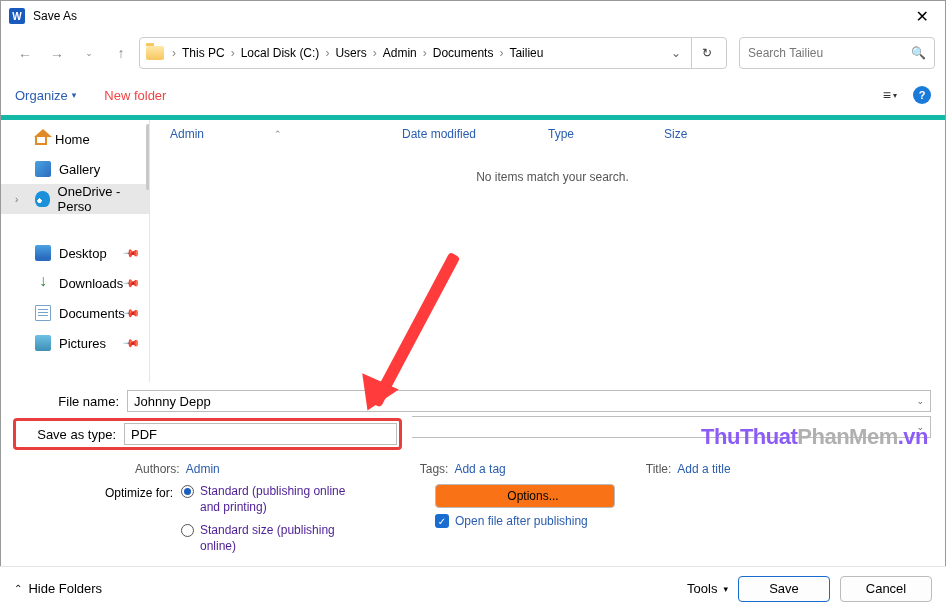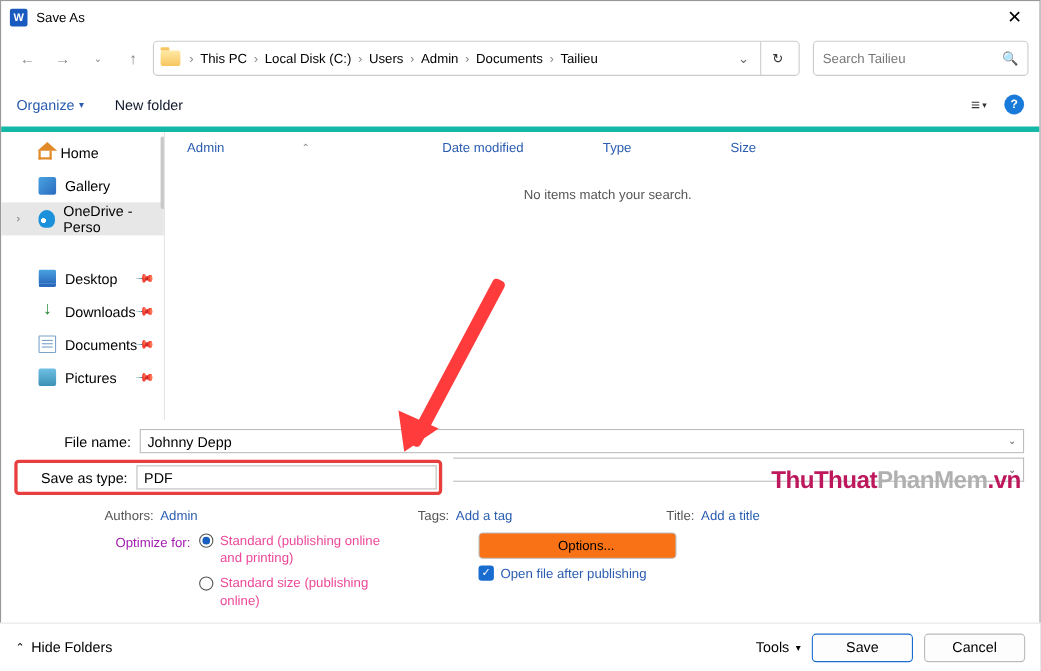--- a/index.html
+++ b/index.html
@@ -23,21 +23,21 @@
 .breadcrumb .endspace { flex: 1; }
 .breadcrumb .drop { color: #666; padding: 0 10px; }
 .breadcrumb .refresh { border-left: 1px solid #ccc; padding: 0 10px; color: #333; height: 100%; display: flex; align-items: center; }
 .searchbox { width: 196px; height: 32px; border: 1px solid #ccc; border-radius: 4px; display: flex; align-items: center; padding: 0 8px; color: #777; margin-left: 8px; }
 .searchbox .ph { flex: 1; }
 .searchbox .mag { color: #555; }
 
 
 .toolbar { display: flex; align-items: center; padding: 4px 14px 8px 14px; border-bottom: 5px solid #14b8a6; }
 .toolbar .org { color: #2a5db0; font-size: 13px; display: flex; align-items: center; gap: 4px; }
-.toolbar .newf { color: #0f172a; font-size: 13px; margin-left: 28px; }
+.toolbar .newf { color: #ef4444; font-size: 13px; margin-left: 28px; }
 .toolbar .spacer { flex: 1; }
 .toolbar .view { color: #333; font-size: 14px; padding: 4px; display: flex; align-items: center; gap: 2px; }
 .toolbar .help { width: 18px; height: 18px; border-radius: 50%; background: #1a7ad9; color: #fff; display: flex; align-items: center; justify-content: center; font-size: 11px; font-weight: bold; margin-left: 12px; }
 
 
 .bodyarea { display: flex; height: 262px; }
 .sidebar { width: 149px; border-right: 1px solid #e5e5e5; overflow: hidden; padding-top: 4px; position: relative; }
 .sidebar::after { content: ""; position: absolute; right: -1px; top: 4px; width: 4px; height: 66px; background: #c8c8c8; border-radius: 2px; }
 .side-item { display: flex; align-items: center; height: 30px; padding-left: 34px; gap: 8px; font-size: 13px; position: relative; }
 .side-item.selected { background: #e7e7e7; }
@@ -73,37 +73,37 @@
 .field-row .inp { flex: 1; height: 22px; border: 1px solid #bdbdbd; padding: 0 6px; font-size: 13px; display: flex; align-items: center; justify-content: space-between; background: #fff; }
 .field-row .inp .dd { color: #666; font-size: 9px; }
 .highlight { border: 3px solid #e93e3e; border-radius: 4px; padding: 2px; margin: 2px -2px; }
 .highlight .field-row { margin-bottom: 0; }
 .highlight .inp { width: 273px; flex: 0 0 273px; }
 .highlight-rest { flex: 1; height: 22px; border-top: 1px solid #bdbdbd; border-right: 1px solid #bdbdbd; border-bottom: 1px solid #bdbdbd; display: flex; align-items: center; justify-content: flex-end; padding-right: 6px; }
 .highlight-rest .dd { color: #666; font-size: 9px; }
 .row-wrap { display: flex; align-items: stretch; gap: 12px; }
 
 
-.meta-row { display: flex; padding: 6px 14px 0 14px; font-size: 12px; }
+.meta-row { display: flex; padding: 6px 14px 0 14px; font-size: 12px; margin-left: 40px; }
 .meta-pair { display: flex; gap: 6px; }
 .meta-pair .ml { color: #555; }
 .meta-pair .mv { color: #2a5db0; }
 .meta-row .gap1 { width: 200px; }
 .meta-row .gap2 { width: 140px; }
 .meta-row .left-indent { width: 80px; }
 
 
 .opts { display: flex; padding: 8px 14px 0 14px; font-size: 12px; }
 .opts .left { width: 420px; display: flex; }
-.opts .lbl2 { width: 166px; text-align: right; padding-right: 8px; color: #a21caf; padding-top: 2px; }
+.opts .lbl2 { width: 166px; text-align: right; padding-right: 8px; color: #000000; padding-top: 2px; }
 .radios { display: flex; flex-direction: column; gap: 8px; }
 .radio { display: flex; gap: 6px; align-items: flex-start; }
 .radio .dot { width: 13px; height: 13px; border: 1px solid #555; border-radius: 50%; margin-top: 1px; display: flex; align-items: center; justify-content: center; }
 .radio .dot.on::after { content: ""; width: 7px; height: 7px; background: #1a5fbf; border-radius: 50%; }
-.radio .txt { color: #ec4899; line-height: 1.3; }
+.radio .txt { color: #4c1d95; line-height: 1.3; }
 .opts .right { display: flex; flex-direction: column; gap: 6px; align-items: flex-start; }
 .opt-btn { width: 180px; height: 24px; border: 1px solid #bbb; border-radius: 4px; background: #f97316; display: flex; align-items: center; justify-content: center; font-size: 12px; padding-left: 16px; }
 .check-row { display: flex; align-items: center; gap: 6px; color: #2a5db0; }
 .check { width: 14px; height: 14px; background: #1a6dd0; border-radius: 3px; color: #fff; display: flex; align-items: center; justify-content: center; font-size: 10px; }
 
 
 .footer { position: absolute; bottom: 0; left: 0; right: 0; height: 44px; border-top: 1px solid #e5e5e5; display: flex; align-items: center; padding: 0 14px; background: #fff; }
 .footer .hf { display: flex; align-items: center; gap: 6px; font-size: 13px; }
 .footer .hf .car { font-size: 10px; }
 .footer .spacer { flex: 1; }
@@ -111,21 +111,21 @@
 .footer .btn { width: 92px; height: 26px; border: 1px solid #bbb; border-radius: 4px; background: #fdfdfd; display: flex; align-items: center; justify-content: center; font-size: 13px; margin-left: 10px; }
 .footer .btn.primary { border-color: #1a6dd0; }
 
 
 .arrow-overlay { position: absolute; left: 370px; top: 232px; pointer-events: none; }
 .arrow-line { width: 12px; height: 170px; background: #ff3b3b; transform: rotate(28deg); transform-origin: bottom left; border-radius: 4px; }
 .arrow-head { position: absolute; left: -16px; bottom: -10px; width: 0; height: 0; border-left: 20px solid transparent; border-right: 20px solid transparent; border-top: 32px solid #ff3b3b; transform: rotate(24deg); }
 
 
 .watermark { position: absolute; right: 18px; top: 424px; font-size: 22px; font-weight: bold; letter-spacing: -0.5px; pointer-events: none; }
-.watermark .r { color: #be185d; }
+.watermark .r { color: #8b5cf6; }
 .watermark .g { color: #b0b0b0; }
 </style>
 </head>
 <body>
 
 <div class="titlebar">
   <div class="app-icon">W</div>
   <div class="title">Save As</div>
   <div class="spacer"></div>
   <div class="close">✕</div>

